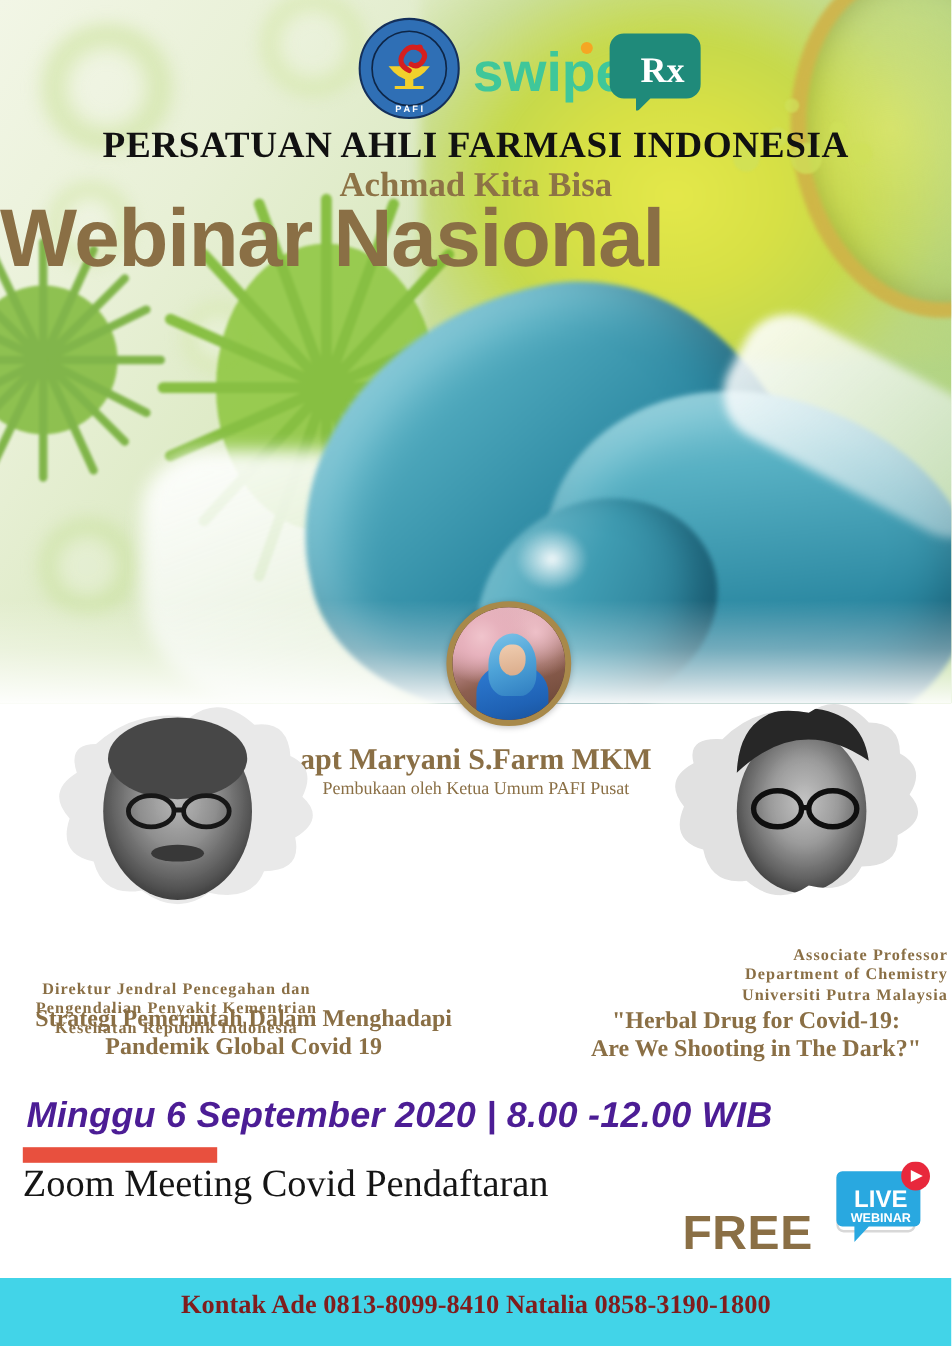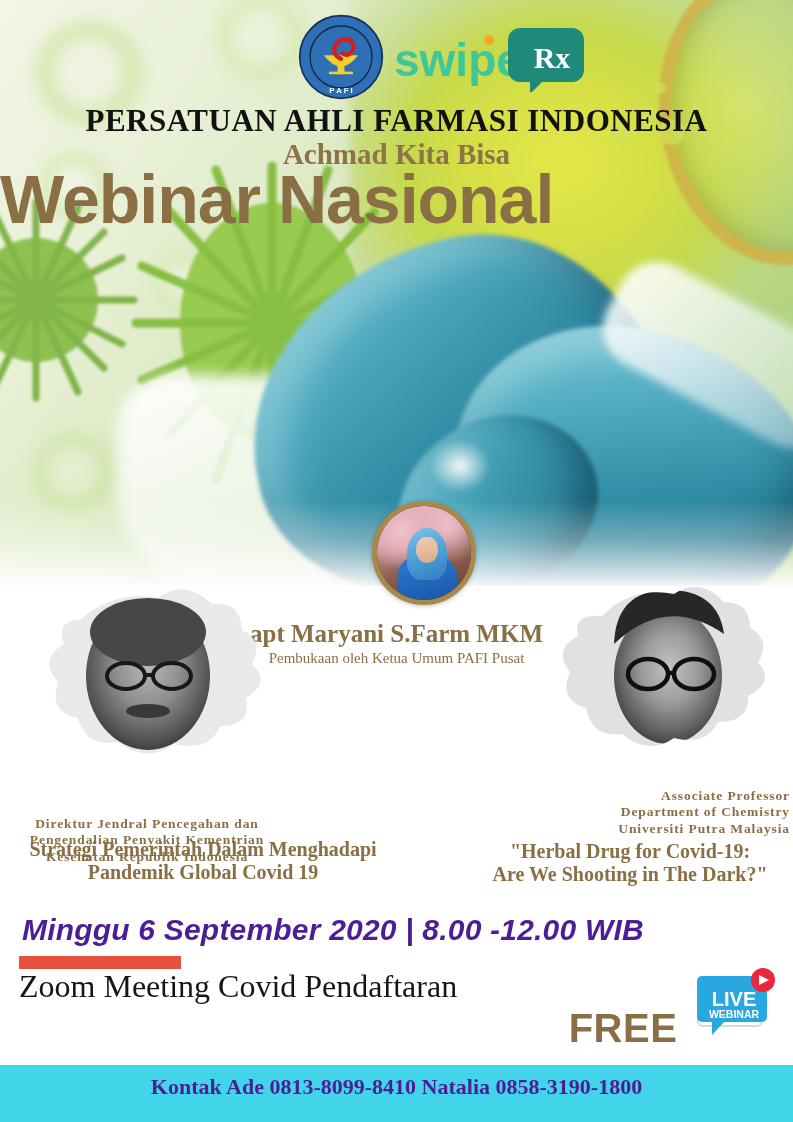--- a/index.html
+++ b/index.html
@@ -292,21 +292,21 @@
   .footer {
     position:absolute; left:0; top:1065px; width:793px; height:57px;
     background:#42d4e8;
   }
   .footer-text {
     position:absolute; left:0; top:1074px; width:793px;
     text-align:center;
     font-family:"Liberation Serif", serif;
     font-weight:bold;
     font-size:22px;
-    color:#4c1d95;
+    color:#7f1d1d;
     white-space:nowrap;
   }
 </style>
 </head>
 <body>
 
 <div id="poster">
 
   <div class="bg-band">
     <div class="petri-glow"></div>

